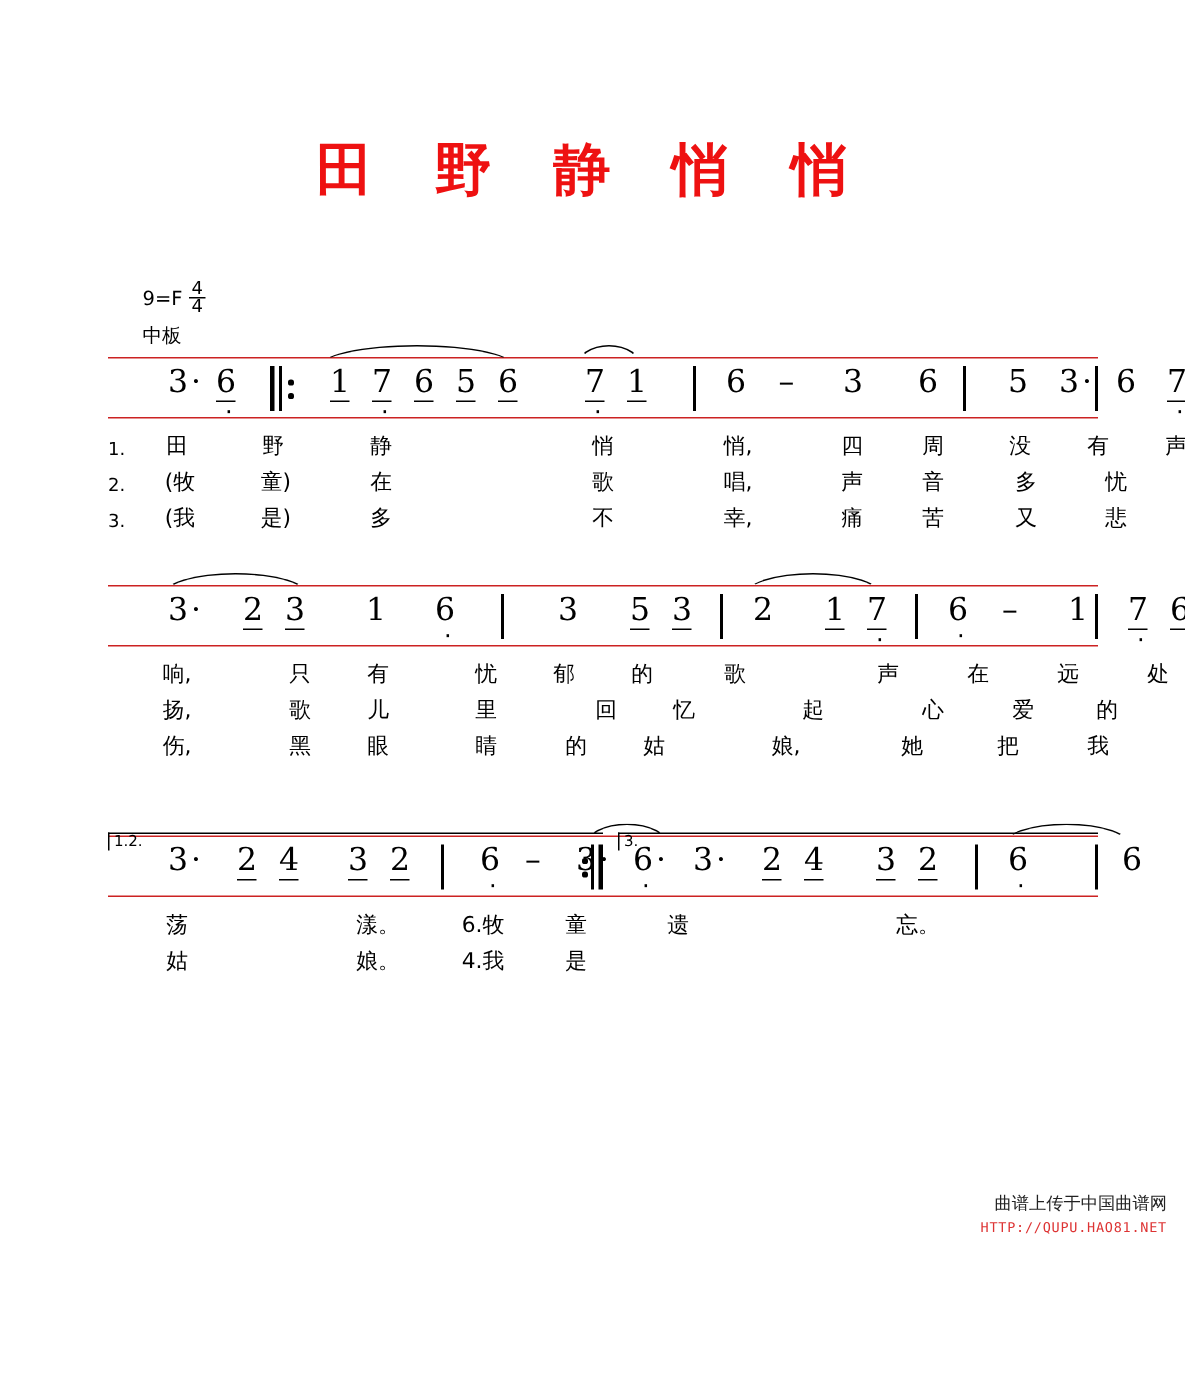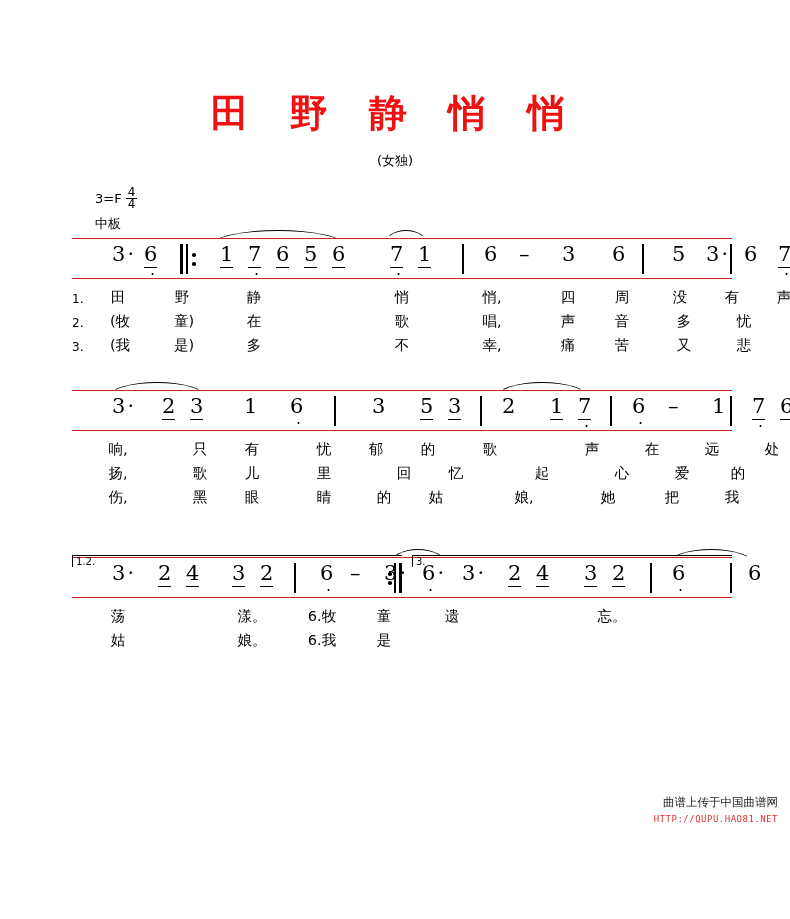--- a/index.html
+++ b/index.html
@@ -214,25 +214,24 @@
     text-align: right;
     font-family: "DejaVu Sans Mono", "Liberation Mono", monospace;
   }
 </style>
 </head>
 <body>
 
 <div class="page">
 
   <div class="title">田 野 静 悄 悄</div>
-  <div class="subtitle">(女独)</div>
 
 
   <div class="keysig">
-    <span>3=F</span><span class="frac"><span class="num">4</span><span class="den">4</span></span>
+    <span>9=F</span><span class="frac"><span class="num">4</span><span class="den">4</span></span>
   </div>
   <div class="tempo">中板</div>
 
   <div class="system sys1">
     <div class="rule top"></div>
     <div class="rule bottom"></div>
 
     <div class="notes">
 
       <div class="repeat-start" style="left:108px;">
@@ -452,21 +451,21 @@
       <span class="lw" style="left:180px;">漾。</span>
       <span class="lw" style="left:250px;">6.牧</span>
       <span class="lw" style="left:312px;">童</span>
       <span class="lw" style="left:380px;">遗</span>
       <span class="lw" style="left:540px;">忘。</span>
     </div>
 
     <div class="lyricline" style="top:86px;">
       <span class="lw" style="left:46px;">姑</span>
       <span class="lw" style="left:180px;">娘。</span>
-      <span class="lw" style="left:250px;">6.我</span>
+      <span class="lw" style="left:250px;">4.我</span>
       <span class="lw" style="left:312px;">是</span>
     </div>
   </div>
 
   <div class="site-credit">曲谱上传于中国曲谱网</div>
   <div class="site-url">HTTP://QUPU.HAO81.NET</div>
 
 </div>
 
 </body></html>

